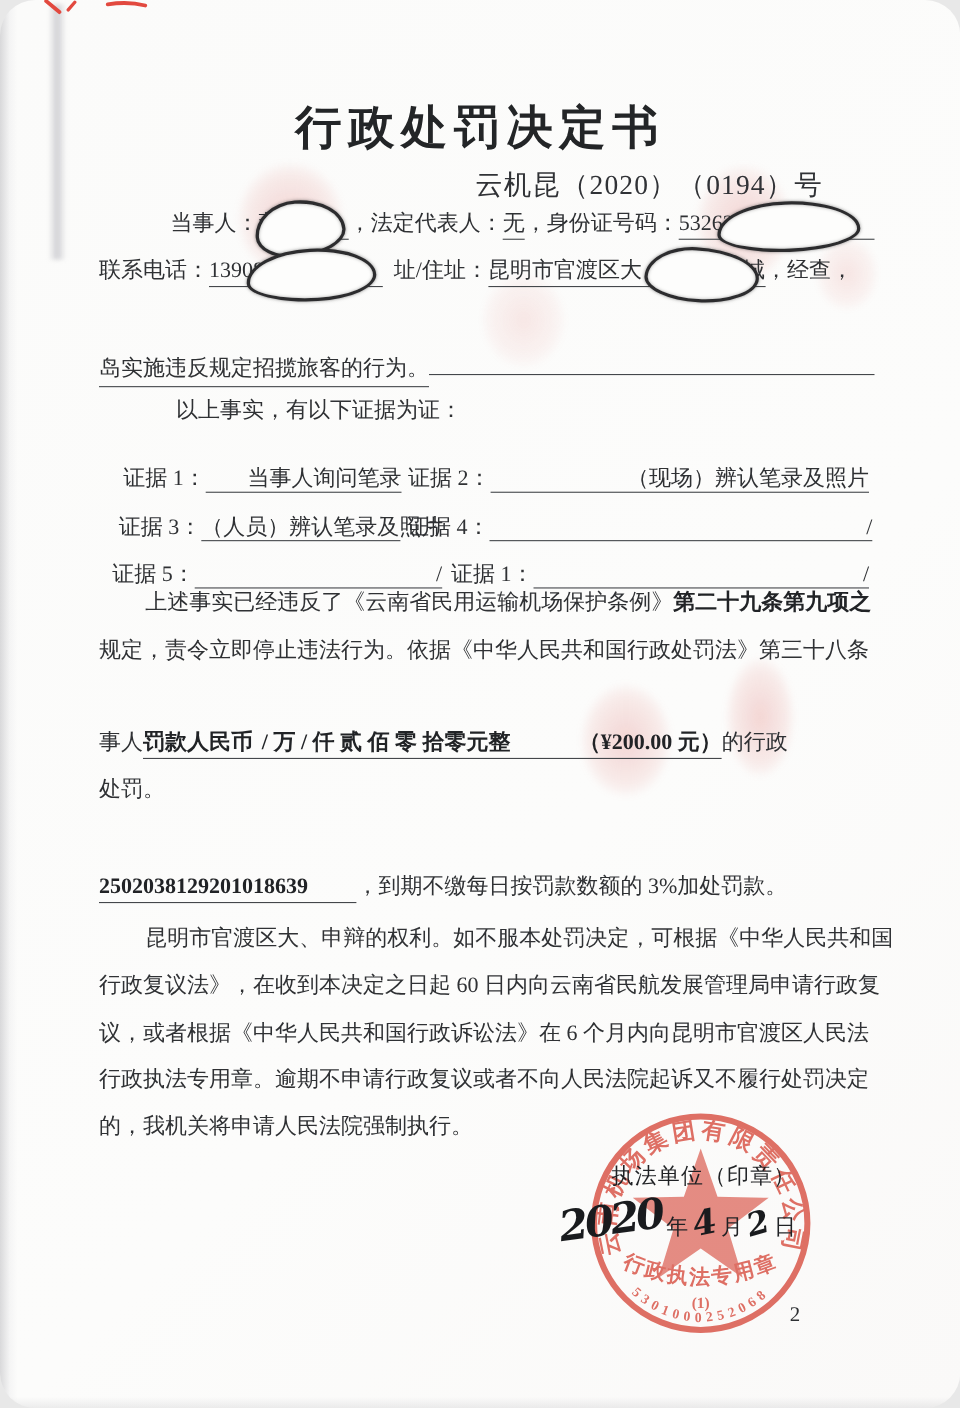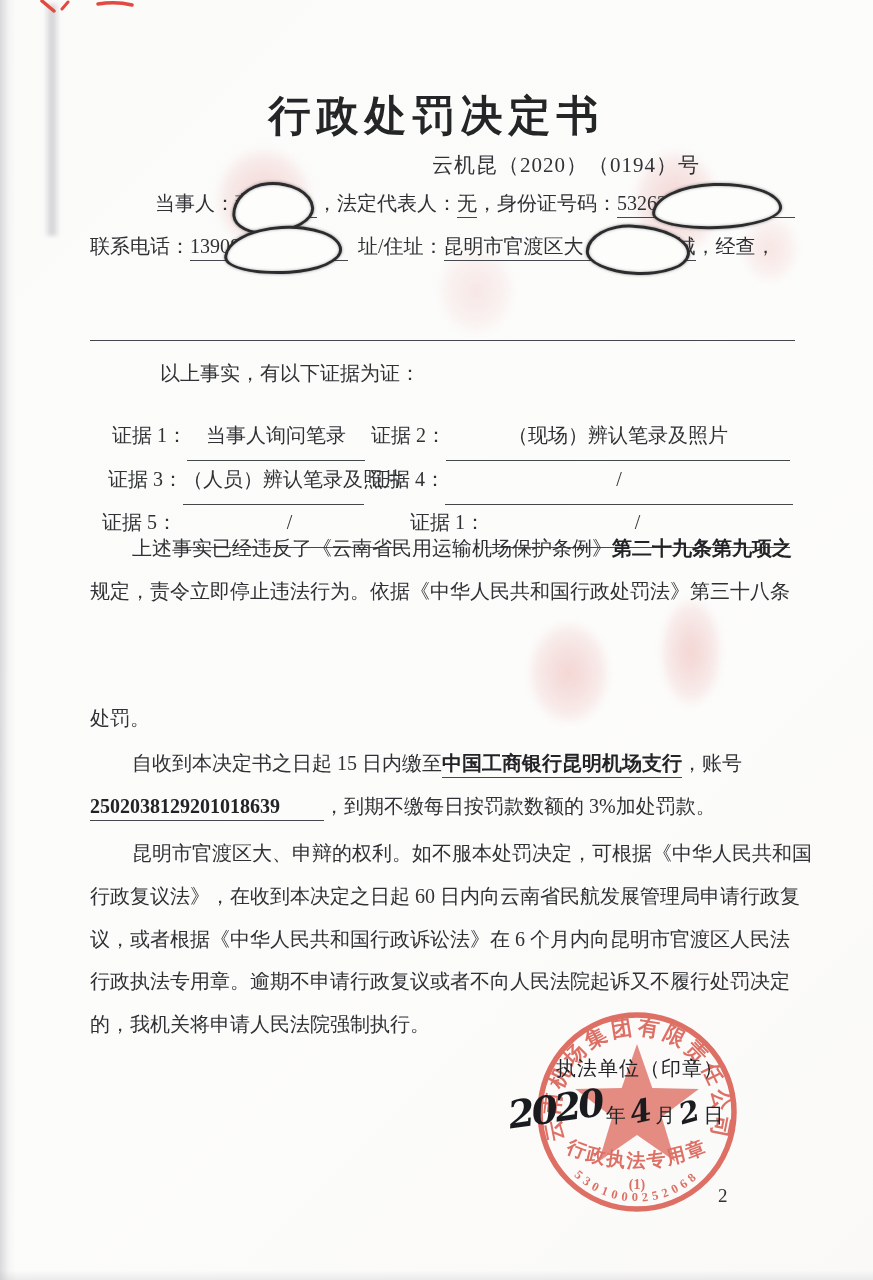--- a/index.html
+++ b/index.html
@@ -2,43 +2,44 @@
 <html><head>
 <meta charset="utf-8">
 <style>
   html,body{margin:0;padding:0;background:#e8e8e8;}
   .page{
     position:relative;width:873px;height:1280px;margin:0 auto;
     background:linear-gradient(135deg,#fbfbfa 0%,#fcfcfb 60%,#faf9f8 100%);
     overflow:hidden;
     font-family:"Liberation Serif","DejaVu Serif",serif;
     color:#2f3134;
+    border-radius:32px;
   }
   .edge-left{position:absolute;left:0;top:0;bottom:0;width:16px;
     background:linear-gradient(to right,rgba(160,160,166,.38),rgba(200,200,206,.14) 55%,transparent);}
   .edge-bottom{position:absolute;left:0;right:0;bottom:0;height:10px;
     background:linear-gradient(to top,rgba(175,175,180,.22),transparent);}
   .fold{position:absolute;left:44px;top:4px;width:16px;height:232px;
     background:linear-gradient(to right,transparent,rgba(172,172,180,.55) 50%,transparent);
     filter:blur(2px);}
   .fp{position:absolute;border-radius:50%;
     background:radial-gradient(ellipse at center,rgba(224,125,120,.30),rgba(224,125,120,.13) 55%,transparent 75%);
     filter:blur(3px);}
   .title{position:absolute;left:0;right:0;top:88px;text-align:center;
     font-family:"Liberation Sans","DejaVu Sans",sans-serif;
     font-weight:900;font-size:42px;letter-spacing:6px;color:#232527;}
-  .docno{position:absolute;left:432px;top:151px;font-size:21px;letter-spacing:1px;color:#303236;}
+  .docno{position:absolute;left:432px;top:151px;font-size:25px;letter-spacing:1px;color:#303236;}
   .line{position:absolute;left:90px;width:705px;font-size:20px;line-height:26px;white-space:nowrap;}
   .flexline{display:flex;align-items:baseline;}
   .u{border-bottom:1.6px solid #44474b;padding-bottom:3px;}
   .b{font-weight:bold;color:#212326;}
   .sp{display:inline-block;}
   .fill{flex:1;border-bottom:1.6px solid #44474b;height:22px;}
   .blank{display:inline-block;border-bottom:1.6px solid #44474b;height:22px;
-    text-align:center;vertical-align:baseline;padding-bottom:16px;}
+    text-align:right;vertical-align:baseline;padding-bottom:3px;}
   .evlabel{display:inline-block;margin-top:20px;}
   .blob{position:absolute;background:#fdfdfc;border:3px solid #2c2c2e;z-index:5;
     box-shadow:0 0 3px rgba(40,40,40,.55), inset 0 0 3px rgba(40,40,40,.4);}
   .blob1{border-radius:46% 54% 58% 42% / 60% 55% 45% 40%;transform:rotate(-4deg);}
   .blob2{border-radius:48% 52% 50% 50% / 62% 58% 42% 38%;transform:rotate(-2deg);}
   .blob3{border-radius:50% 50% 46% 54% / 60% 55% 45% 40%;transform:rotate(-3deg);}
   .blob4{border-radius:44% 56% 52% 48% / 58% 52% 48% 42%;transform:rotate(3deg);}
   .overlay-black{position:absolute;z-index:12;color:#1f2124;}
   .unit{font-size:20px;letter-spacing:1px;}
   .dateline{display:flex;align-items:baseline;}
@@ -78,45 +79,46 @@
 
   <div class="line" style="top:190px;left:155px;width:640px;">
     <span>当事人：</span><span class="u"><span>蒋</span><span class="sp" style="width:62px;"></span></span><span>，</span><span>法定代表人：</span><span class="u">无</span><span>，</span><span>身份证号码：</span><span class="u"><span>532625</span><span class="sp" style="width:118px;"></span></span>
   </div>
 
   <div class="line" style="top:233px;">
     <span>联系电话：</span><span class="u"><span>13908</span><span class="sp" style="width:108px;"></span></span><span class="sp" style="width:10px;"></span><span>址/住址：</span><span class="u"><span>昆明市官渡区大</span><span class="sp" style="width:92px;"></span><span>城</span></span><span>，经查，</span>
   </div>
 
   <div class="line flexline" style="top:318px;">
+    <span class="u">岛实施违反规定招揽旅客的行为。</span>
       <span class="fill"></span>
   </div>
 
   <div class="line" style="top:360px;left:160px;">以上事实，有以下证据为证：</div>
 
   <div class="line" style="top:402px;left:112px;width:683px;">
     <span class="evlabel">证据 1：</span><span class="blank" style="width:178px;">当事人询问笔录</span><span class="sp" style="width:6px;"></span><span class="evlabel">证据 2：</span><span class="blank" style="width:344px;">（现场）辨认笔录及照片</span>
   </div>
   <div class="line" style="top:446px;left:108px;width:687px;">
     <span class="evlabel">证据 3：</span><span class="blank" style="width:181px;">（人员）辨认笔录及照片</span><span class="sp" style="width:6px;"></span><span class="evlabel">证据 4：</span><span class="blank" style="width:348px;">/</span>
   </div>
   <div class="line" style="top:489px;left:102px;width:693px;">
     <span class="evlabel">证据 5：</span><span class="blank" style="width:225px;">/</span><span class="sp" style="width:8px;"></span><span class="evlabel">证据 1：</span><span class="blank" style="width:305px;">/</span>
   </div>
 
   <div class="line" style="top:578px;">规定，责令立即停止违法行为。依据《中华人民共和国行政处罚法》第三十八条</div>
   <div class="line" style="top:535px;left:132px;width:663px;">
     <span>上述事实已经违反了《云南省民用运输机场保护条例》</span><span class="b">第二十九条第九项之</span>
   </div>
 
+  <div class="line" style="top:662px;">
+    <span>事人</span><span class="u"><span class="b">罚款人民币</span><span class="sp" style="width:8px;"></span><span class="b">/ 万 / 仟 贰 佰 零 拾零元整</span><span class="sp" style="width:62px;"></span><span class="b">（¥200.00 元）</span></span><span>的行政</span>
+  </div>
   <div class="line" style="top:705px;">处罚。</div>
 
-  <div class="line" style="top:750px;left:132px;width:663px;">
-    <span>自收到本决定书之日起 15 日内缴至</span><span class="u b">中国工商银行昆明机场支行</span><span>，账号</span>
-  </div>
   <div class="line" style="top:793px;">
     <span class="u b"><span>2502038129201018639</span><span class="sp" style="width:44px;"></span></span><span>，到期不缴每日按罚款数额的 3%加处罚款。</span>
   </div>
 
   <div class="line" style="top:840px;left:132px;width:663px;">昆明市官渡区大、申辩的权利。如不服本处罚决定，可根据《中华人民共和国</div>
   <div class="line" style="top:883px;">行政复议法》，在收到本决定之日起 60 日内向云南省民航发展管理局申请行政复</div>
   <div class="line" style="top:926px;">议，或者根据《中华人民共和国行政诉讼法》在 6 个月内向昆明市官渡区人民法</div>
   <div class="line" style="top:968px;">行政执法专用章。逾期不申请行政复议或者不向人民法院起诉又不履行处罚决定</div>
   <div class="line" style="top:1011px;">的，我机关将申请人民法院强制执行。</div>
 

